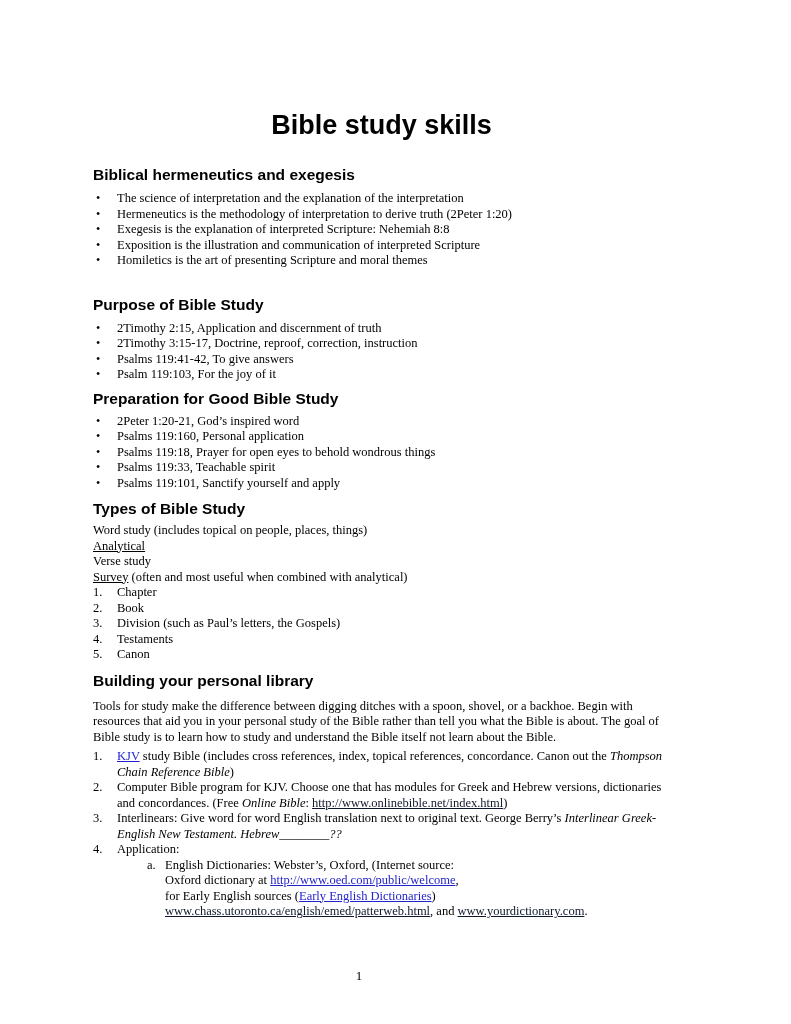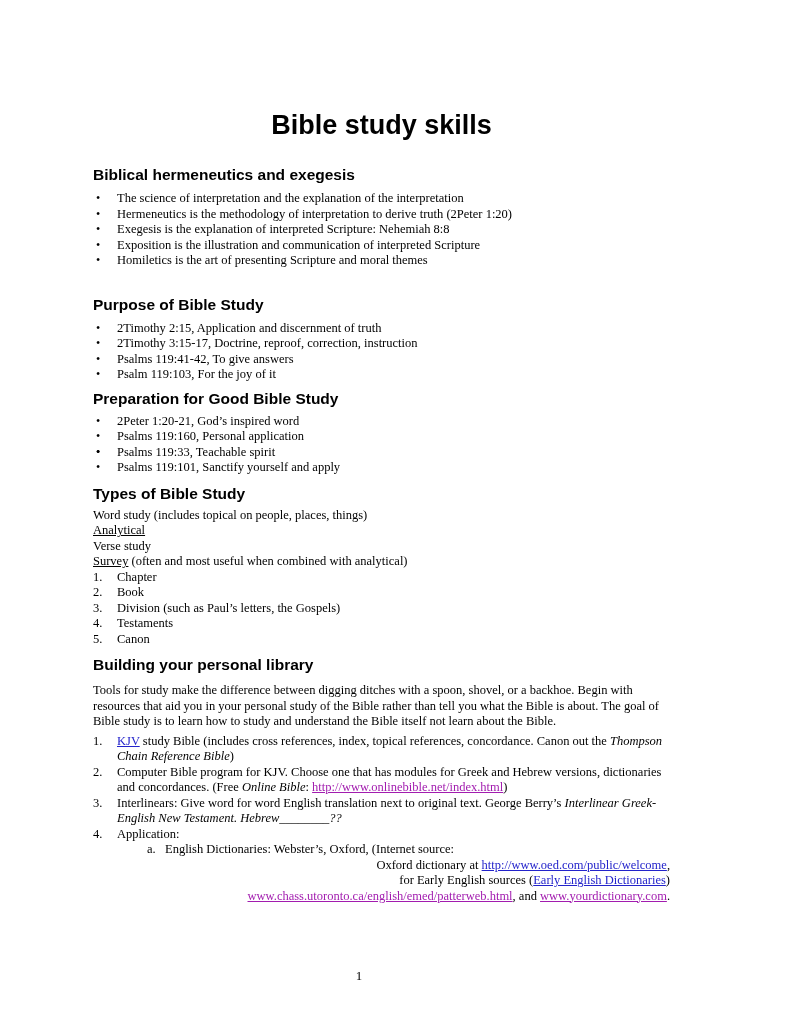--- a/index.html
+++ b/index.html
@@ -51,24 +51,24 @@
     font-size: 12px;
   }
   .line { margin: 0; }
   .u { text-decoration: underline; }
   .i { font-style: italic; }
   .nlist { margin: 0; padding: 0; }
   .nitem { position: relative; padding-left: 24px; }
   .nitem .num { position: absolute; left: 0; top: 0; }
   .intro { margin: 0 0 4px 0; }
   a.lk  { color: var(--link); text-decoration: underline; cursor: pointer; }
-  a.lkb { color: #a21caf; text-decoration: underline; cursor: pointer; }
+  a.lkb { color: #0f172a; text-decoration: underline; cursor: pointer; }
   .subitem { position: relative; padding-left: 72px; }
   .subitem .subnum { position: absolute; left: 54px; top: 0; }
-  .subline { padding-left: 72px; text-align: right; }
+  .subline { padding-left: 72px; }
   .footer {
     position: absolute;
     left: 0; right: 0;
     top: 955px;
     text-align: center;
     font-size: 13px;
   }
 </style>
 </head>
 <body>
@@ -91,21 +91,21 @@
     <li><span class="marker">•</span><span>2Timothy 2:15, Application and discernment of truth</span></li>
     <li><span class="marker">•</span><span>2Timothy 3:15-17, Doctrine, reproof, correction, instruction</span></li>
     <li><span class="marker">•</span><span>Psalms 119:41-42, To give answers</span></li>
     <li><span class="marker">•</span><span>Psalm 119:103, For the joy of it</span></li>
   </ul>
 
   <h2 class="h-preparation">Preparation for Good Bible Study</h2>
   <ul class="bullets">
     <li><span class="marker">•</span><span>2Peter 1:20-21, God’s inspired word</span></li>
     <li><span class="marker">•</span><span>Psalms 119:160, Personal application</span></li>
-    <li><span class="marker">•</span></li>
+    <li><span class="marker">•</span><span>Psalms 119:18, Prayer for open eyes to behold wondrous things</span></li>
     <li><span class="marker">•</span><span>Psalms 119:33, Teachable spirit</span></li>
     <li><span class="marker">•</span><span>Psalms 119:101, Sanctify yourself and apply</span></li>
   </ul>
 
   <h2 class="h-types">Types of Bible Study</h2>
   <div class="line">Word study (includes topical on people, places, things)</div>
   <div class="line"><span class="u">Analytical</span></div>
   <div class="line">Verse study</div>
   <div class="line"><span class="u">Survey</span><span> (often and most useful when combined with analytical)</span></div>
   <div class="nlist">

